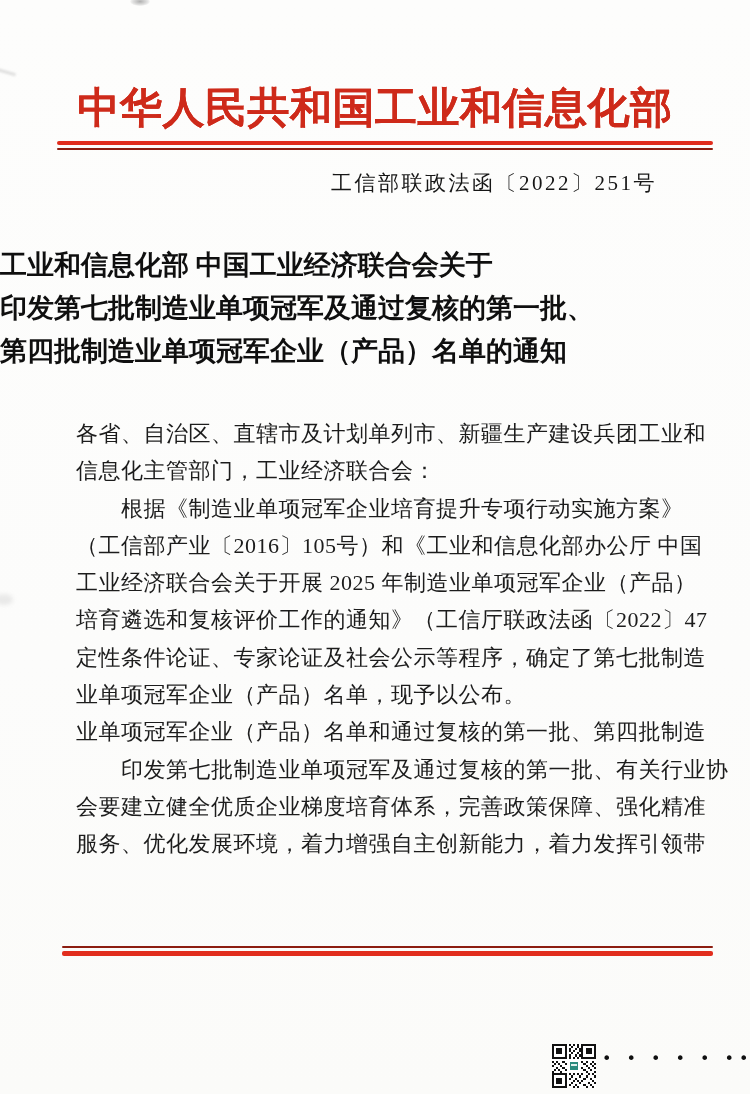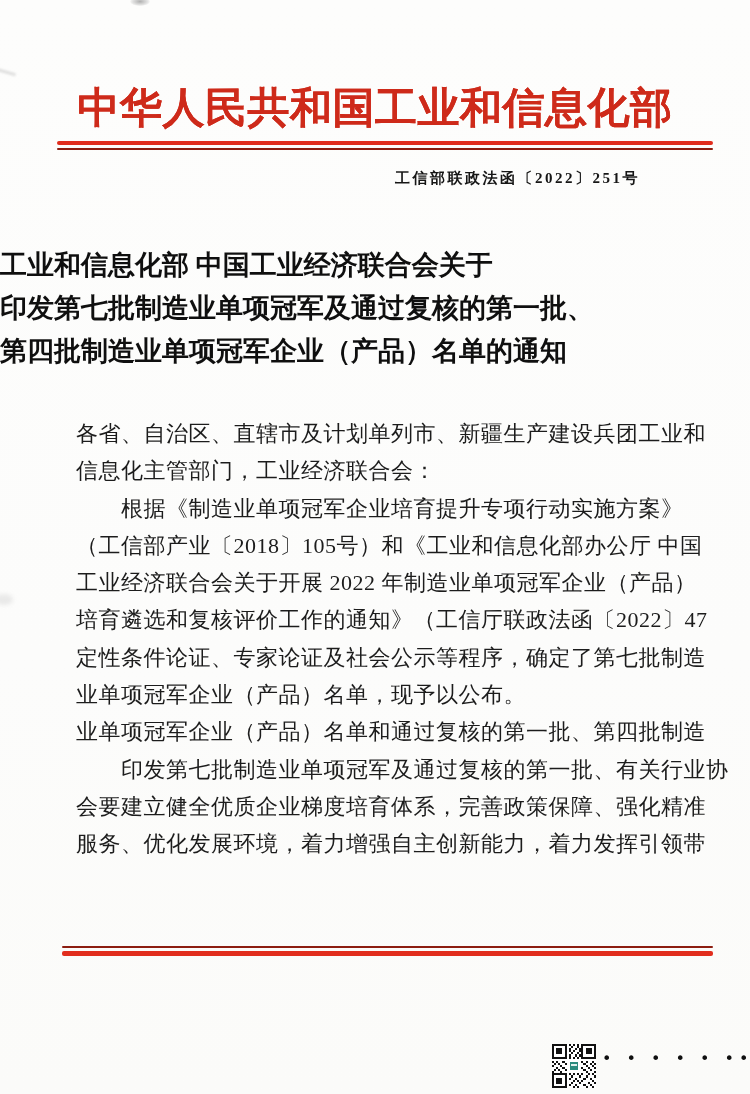--- a/index.html
+++ b/index.html
@@ -39,23 +39,23 @@
   .rule-top{top:141px;left:57px;right:37px;}
   .rule-top .thick{height:4px;background:var(--rule-bright,#e12d1d);border-radius:2px;}
   .rule-top .gap{height:3px;}
   .rule-top .thin{height:2px;background:var(--rule-dark,#8c1d10);border-radius:1px;}
   .rule-bottom{top:946px;left:62px;right:37px;}
   .rule-bottom .thin{height:2px;background:var(--rule-dark,#8c1d10);border-radius:1px;}
   .rule-bottom .gap{height:3px;}
   .rule-bottom .thick{height:5px;background:var(--rule-bright,#e12d1d);border-radius:2px;}
 
   .docnum{
-    position:absolute;top:169px;right:110px;
-    font-size:15px;letter-spacing:2.5px;
-    color:#161616;white-space:nowrap;font-weight:bold;
+    position:absolute;top:169px;right:93px;
+    font-size:21px;letter-spacing:2.5px;
+    color:#161616;white-space:nowrap;
   }
 
   .doc-title{
     position:absolute;top:244px;left:0;right:0;
     text-align:left;
     font-size:27px;font-weight:bold;
     line-height:43px;
     color:#0f0f0f;
   }
   .doc-title div{white-space:nowrap;}
@@ -99,22 +99,22 @@
   <div class="doc-title">
     <div>工业和信息化部 中国工业经济联合会关于</div>
     <div>印发第七批制造业单项冠军及通过复核的第一批、</div>
     <div>第四批制造业单项冠军企业（产品）名单的通知</div>
   </div>
 
   <div class="body-text">
     <div class="bline">各省、自治区、直辖市及计划单列市、新疆生产建设兵团工业和</div>
     <div class="bline">信息化主管部门，工业经济联合会：</div>
     <div class="bline">　　根据《制造业单项冠军企业培育提升专项行动实施方案》</div>
-    <div class="bline">（工信部产业〔2018〕105号）和《工业和信息化部办公厅 中国</div>
-    <div class="bline">工业经济联合会关于开展 2022 年制造业单项冠军企业（产品）</div>
+    <div class="bline">（工信部产业〔2016〕105号）和《工业和信息化部办公厅 中国</div>
+    <div class="bline">工业经济联合会关于开展 2025 年制造业单项冠军企业（产品）</div>
     <div class="bline">培育遴选和复核评价工作的通知》（工信厅联政法函〔2022〕47</div>
     <div class="bline">定性条件论证、专家论证及社会公示等程序，确定了第七批制造</div>
     <div class="bline">业单项冠军企业（产品）名单，现予以公布。</div>
     <div class="bline">业单项冠军企业（产品）名单和通过复核的第一批、第四批制造</div>
     <div class="bline">　　印发第七批制造业单项冠军及通过复核的第一批、有关行业协</div>
     <div class="bline">会要建立健全优质企业梯度培育体系，完善政策保障、强化精准</div>
     <div class="bline">服务、优化发展环境，着力增强自主创新能力，着力发挥引领带</div>
   </div>
 
   <div class="rule rule-bottom">

